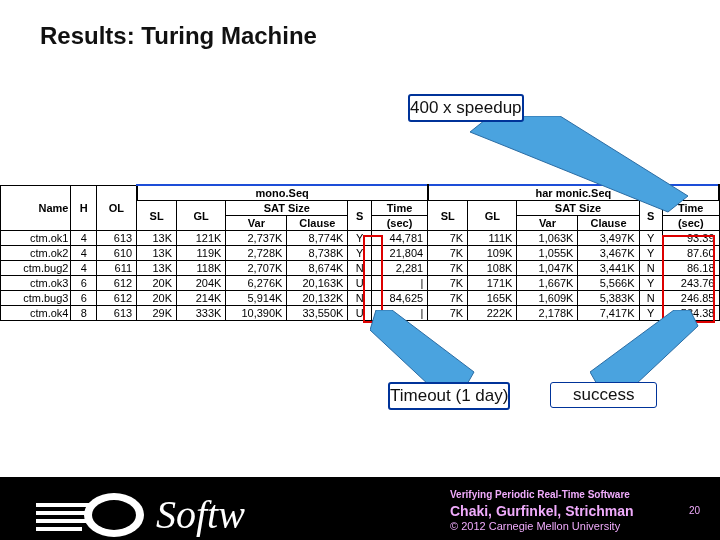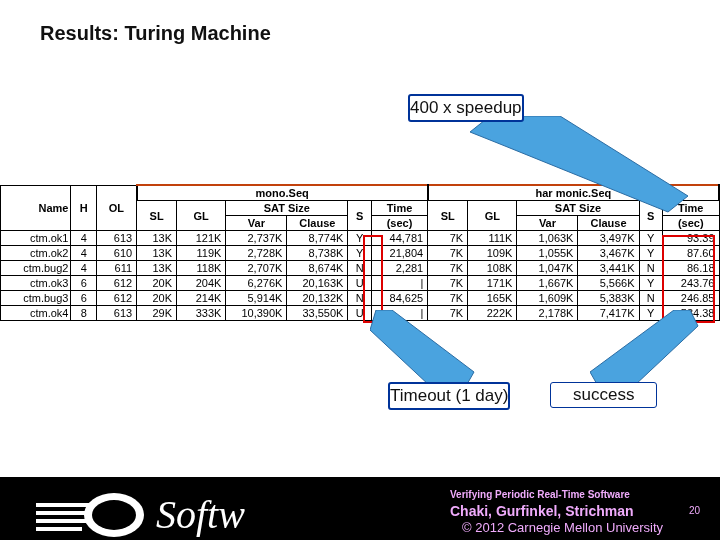--- a/index.html
+++ b/index.html
@@ -1,27 +1,27 @@
 <!DOCTYPE html>
 <html><head>
 <meta charset="utf-8">
 <style>
   * { box-sizing: border-box; margin: 0; padding: 0; }
   html, body { width: 720px; height: 540px; background: #fff; font-family: Arial, Helvetica, sans-serif; overflow: hidden; }
   .slide { position: relative; width: 720px; height: 540px; }
-  .title { position: absolute; left: 40px; top: 22px; font-size: 20px; font-weight: bold; color: #111; }
+  .title { position: absolute; left: 40px; top: 22px; font-size: 24px; font-weight: bold; color: #111; }
   .callout { position: absolute; background: #fff; border: 2px solid #003399; border-radius: 3px; padding: 2px 0; font-size: 17px; color: #111; z-index: 5; }
   .callout.c1 { left: 408px; top: 94px; }
   .callout.c2 { left: 388px; top: 382px; }
   .callout.c3 { left: 550px; top: 382px; border-width: 1px; padding: 2px 22px; }
   .arrow { position: absolute; z-index: 4; }
   .tablewrap { position: absolute; left: 0px; top: 184px; width: 720px; }
   table { border-collapse: collapse; width: 100%; font-size: 11px; color: #000; table-layout: fixed; }
   th, td { border: 1px solid #000; padding: 1px 2px; text-align: center; white-space: nowrap; overflow: hidden; }
-  th.group { border-top: 2px solid #c2410c; border-left: 2px solid #000; border-right: 2px solid #000; }
+  th.group { border-top: 2px solid #1d4ed8; border-left: 2px solid #000; border-right: 2px solid #000; }
   .lt { text-align: right; padding-left: 4px; }
   .rt { text-align: right; padding-right: 4px; }
   col.name { width: 60px; }
   col.h { width: 22px; }
   col.ol { width: 34px; }
   col.sl { width: 34px; }
   col.gl { width: 42px; }
   col.var { width: 52px; }
   col.cla { width: 52px; }
   col.s { width: 20px; }
@@ -30,21 +30,21 @@
   col.gl2 { width: 42px; }
   col.var2 { width: 52px; }
   col.cla2 { width: 52px; }
   col.s2 { width: 20px; }
   col.time2 { width: 48px; }
   .hl-red { position: absolute; border: 2px solid #d00; z-index: 3; pointer-events: none; }
   .footer { position: absolute; left: 0; bottom: 0; width: 720px; height: 63px; background: #000; color: #f0abfc; }
   .footer .logo { position: absolute; left: 36px; top: 6px; width: 320px; height: 54px; }
   .footer .ft1 { position: absolute; left: 450px; top: 12px; font-size: 10px; font-weight: bold; }
   .footer .ft2 { position: absolute; left: 450px; top: 26px; font-size: 14px; font-weight: bold; }
-  .footer .ft3 { position: absolute; left: 450px; top: 43px; font-size: 13px; margin-left: 12px; }
+  .footer .ft3 { position: absolute; left: 450px; top: 43px; font-size: 11px; }
   .footer .pnum { position: absolute; right: 20px; top: 28px; font-size: 10px; }
   .bar { fill: #fff; }
 </style>
 </head>
 <body>
 
 <div class="slide">
   <div class="title">Results: Turing Machine</div>
 
   <div class="callout c1">400 x speedup</div>

